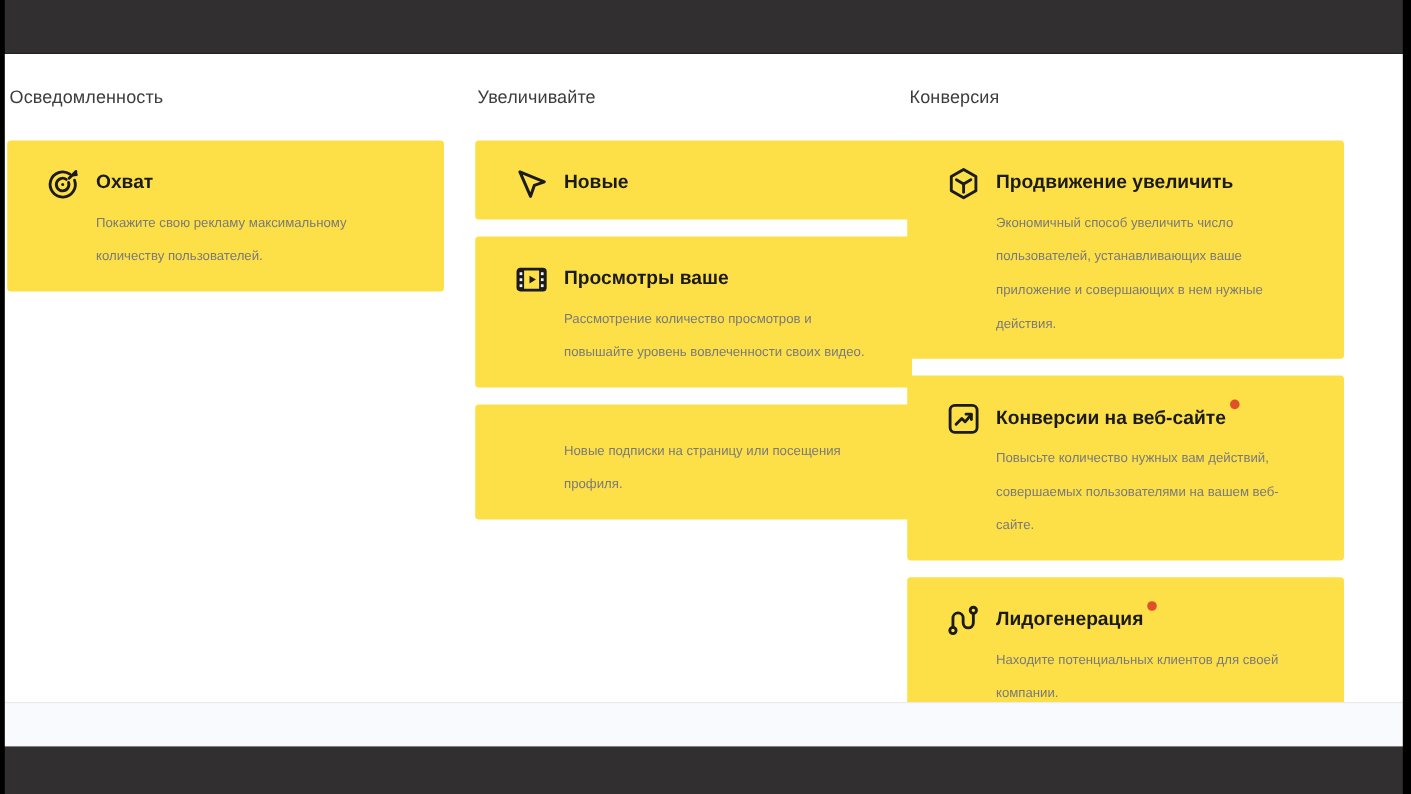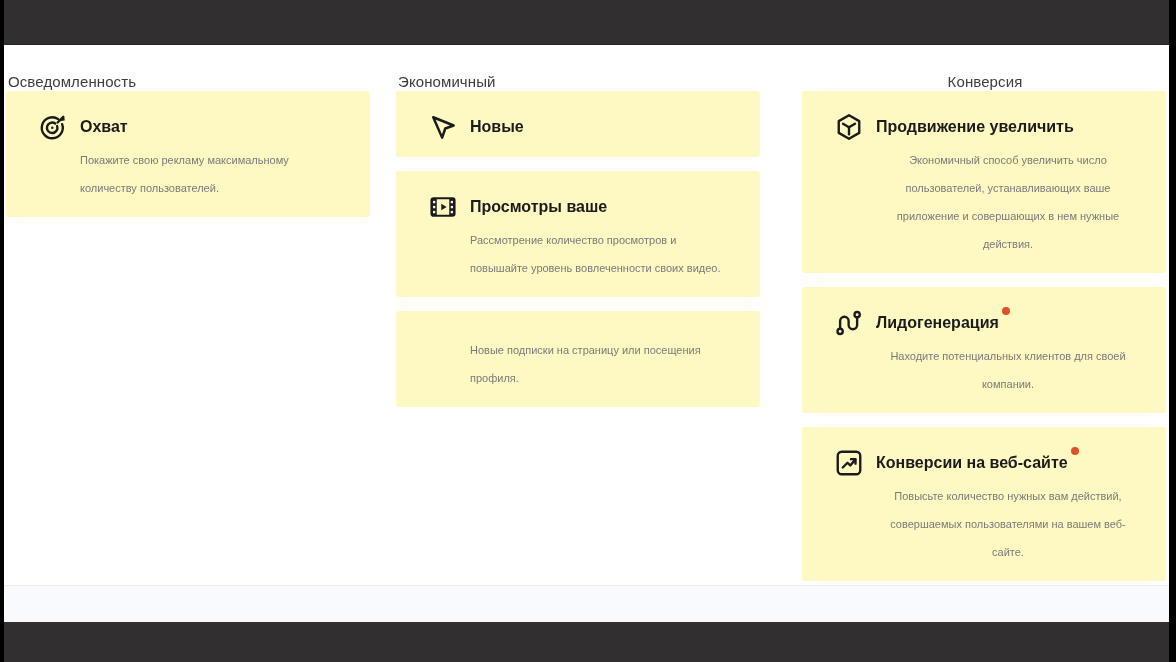--- a/index.html
+++ b/index.html
@@ -21,25 +21,25 @@
     position:absolute; left:0; top:622px; width:1176px; height:40px;
     background:#312f2f;
   }
   .edge { position:absolute; top:0; height:662px; background:#000; z-index:8; }
   .edge-left { left:0; width:4px; }
   .edge-right { right:0; width:7px; }
 
   .board { position:absolute; left:0; top:45px; width:1176px; }
   .column { position:absolute; top:0; width:364px; }
   .column-header {
-    margin:28px 0 0 2px; font-size:15px; line-height:18px;
+    margin:28px 0 26px 2px; font-size:15px; line-height:18px;
     color:#3d3d3d; font-weight:400; letter-spacing:0.1px;
   }
   .card {
-    background:#fef9c3; border-radius:3px; cursor:pointer;
+    background:#fde047; border-radius:3px; cursor:pointer;
     padding:21px 26px 15px 32px; margin-bottom:14px;
   }
   .card-head { display:flex; align-items:center; gap:12px; }
   .obj-icon { width:30px; height:30px; flex:none; color:#1b1b1b; }
   .obj-icon svg { width:100%; height:100%; display:block; }
   .card-title {
     margin:0; font-size:16px; font-weight:700; color:#1b1b1b;
     line-height:22px; white-space:nowrap;
   }
   .badge-dot {
@@ -69,21 +69,21 @@
               <path d="M15.7 8.4 L20.2 3.9"></path>
               <path d="M20.4 3.7 l0.5 2.7 -3 0.3 z" fill="currentColor" stroke-width="1"></path>
             </svg>
           </span>
           <h3 class="card-title">Охват</h3>
         </div>
         <p class="card-desc">Покажите свою рекламу максимальному количеству пользователей.</p>
       </div>
     </div>
     <div class="column" style="left: 396px;">
-      <div class="column-header">Экономичный</div>
+      <div class="column-header">Увеличивайте</div>
       <div class="card">
         <div class="card-head">
           <span class="obj-icon">
             <svg viewBox="0 0 24 24" fill="none" stroke="currentColor" stroke-width="2" stroke-linejoin="round">
               <path d="M4.2 4.2 L20.5 10.8 L13.8 13.2 L11.3 20.5 Z"></path>
             </svg>
           </span>
           <h3 class="card-title">Новые</h3>
         </div>
       </div>
@@ -104,61 +104,61 @@
             </svg>
           </span>
           <h3 class="card-title">Просмотры ваше</h3>
         </div>
         <p class="card-desc">Рассмотрение количество просмотров и повышайте уровень вовлеченности своих видео.</p>
       </div>
       <div class="card">
         <p class="card-desc">Новые подписки на страницу или посещения профиля.</p>
       </div>
     </div>
-    <div class="column" style="left: 802px; text-align: center;">
+    <div class="column" style="left: 756px;">
       <div class="column-header">Конверсия</div>
       <div class="card">
         <div class="card-head">
           <span class="obj-icon">
             <svg viewBox="0 0 24 24" fill="none" stroke="currentColor" stroke-width="1.9" stroke-linecap="round" stroke-linejoin="round">
               <path d="M12 2.6 L20.2 7.3 V16.7 L12 21.4 L3.8 16.7 V7.3 Z"></path>
               <path d="M12 12.2 V17.8"></path>
               <path d="M12 12.2 L7.2 9.4"></path>
               <path d="M12 12.2 L16.8 9.4"></path>
             </svg>
           </span>
           <h3 class="card-title">Продвижение увеличить</h3>
         </div>
         <p class="card-desc">Экономичный способ увеличить число пользователей, устанавливающих ваше приложение и совершающих в нем нужные действия.</p>
       </div>
       <div class="card">
         <div class="card-head">
           <span class="obj-icon">
+            <svg viewBox="0 0 24 24" fill="none" stroke="currentColor" stroke-width="1.9" stroke-linecap="round" stroke-linejoin="round">
+              <rect x="3" y="3" width="18" height="18" rx="3.2"></rect>
+              <path d="M7 15.6 L10.8 11.8 L13 14 L17 9.3"></path>
+              <path d="M13.6 8.9 H17.2 V12.5"></path>
+            </svg>
+          </span>
+          <h3 class="card-title">Конверсии на веб-сайте<span class="badge-dot"></span></h3>
+        </div>
+        <p class="card-desc">Повысьте количество нужных вам действий, совершаемых пользователями на вашем веб-сайте.</p>
+      </div>
+      <div class="card">
+        <div class="card-head">
+          <span class="obj-icon">
             <svg viewBox="0 0 24 24" fill="none" stroke="currentColor" stroke-width="1.9" stroke-linecap="round">
               <circle cx="4.9" cy="18.7" r="2.1"></circle>
               <circle cx="18.5" cy="5.3" r="2.1"></circle>
               <path d="M4.9 16.6 V10.4 a3.4 3.4 0 0 1 6.8 0 v3.2 a3.4 3.4 0 0 0 6.8 0 V7.4"></path>
             </svg>
           </span>
           <h3 class="card-title">Лидогенерация<span class="badge-dot"></span></h3>
         </div>
         <p class="card-desc">Находите потенциальных клиентов для своей компании.</p>
       </div>
-      <div class="card">
-        <div class="card-head">
-          <span class="obj-icon">
-            <svg viewBox="0 0 24 24" fill="none" stroke="currentColor" stroke-width="1.9" stroke-linecap="round" stroke-linejoin="round">
-              <rect x="3" y="3" width="18" height="18" rx="3.2"></rect>
-              <path d="M7 15.6 L10.8 11.8 L13 14 L17 9.3"></path>
-              <path d="M13.6 8.9 H17.2 V12.5"></path>
-            </svg>
-          </span>
-          <h3 class="card-title">Конверсии на веб-сайте<span class="badge-dot"></span></h3>
-        </div>
-        <p class="card-desc">Повысьте количество нужных вам действий, совершаемых пользователями на вашем веб-сайте.</p>
-      </div>
     </div>
   </div>
 
 <div class="footer-strip"></div>
 <div class="bottom-bar"></div>
 <div class="edge edge-left"></div>
 <div class="edge edge-right"></div>
 
 </body></html>

